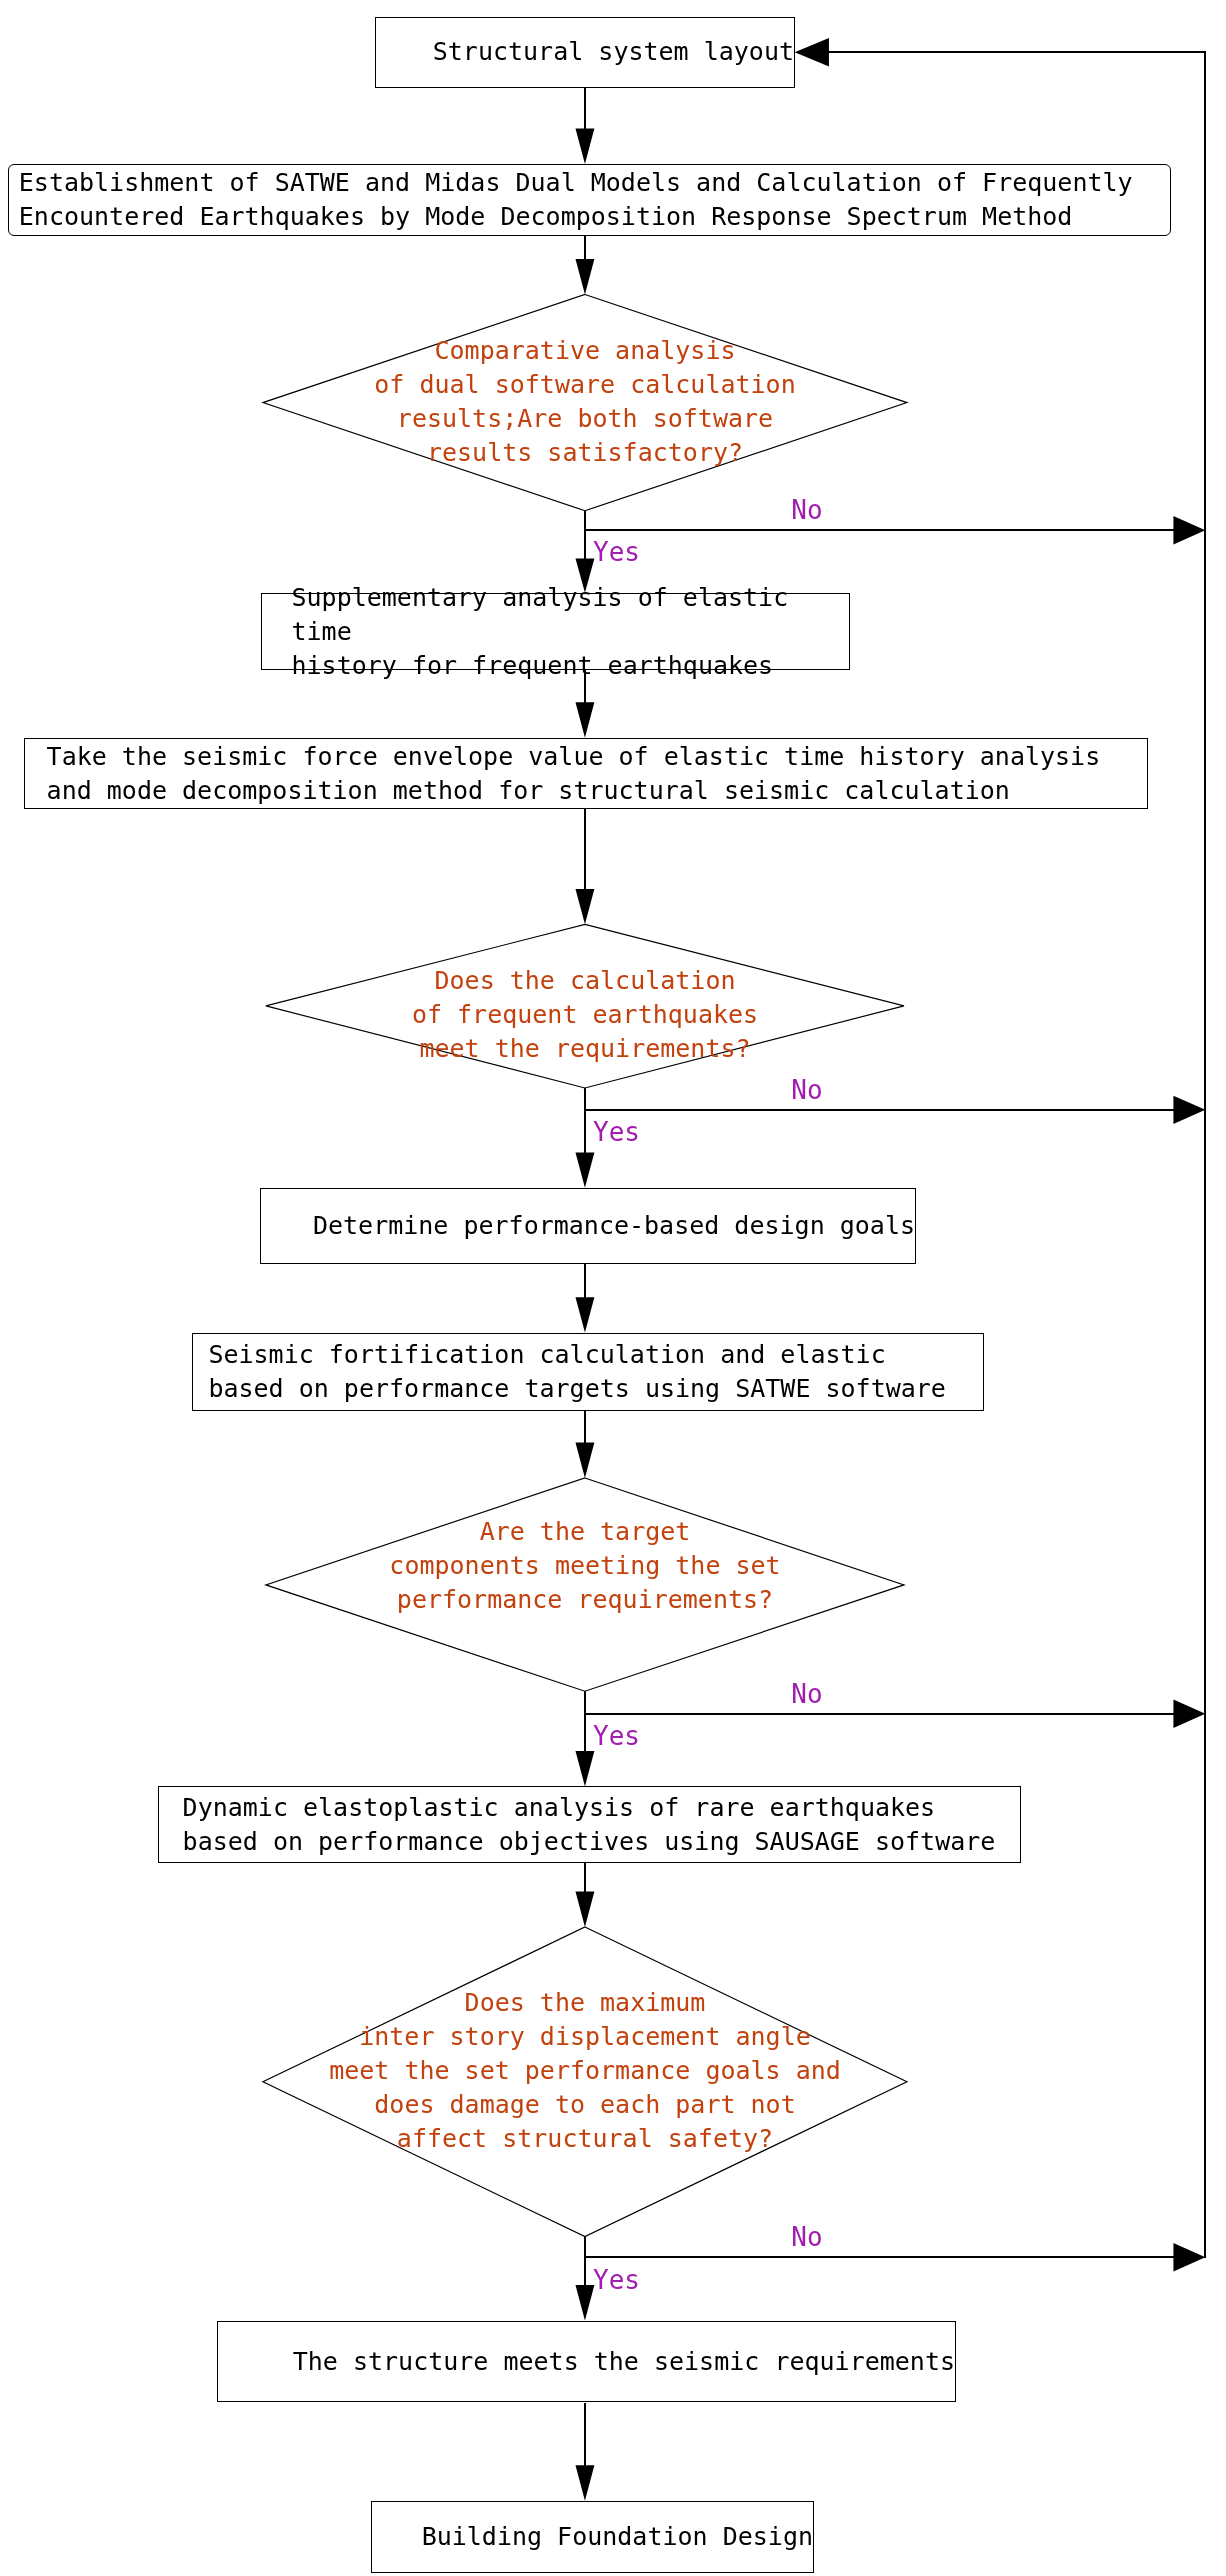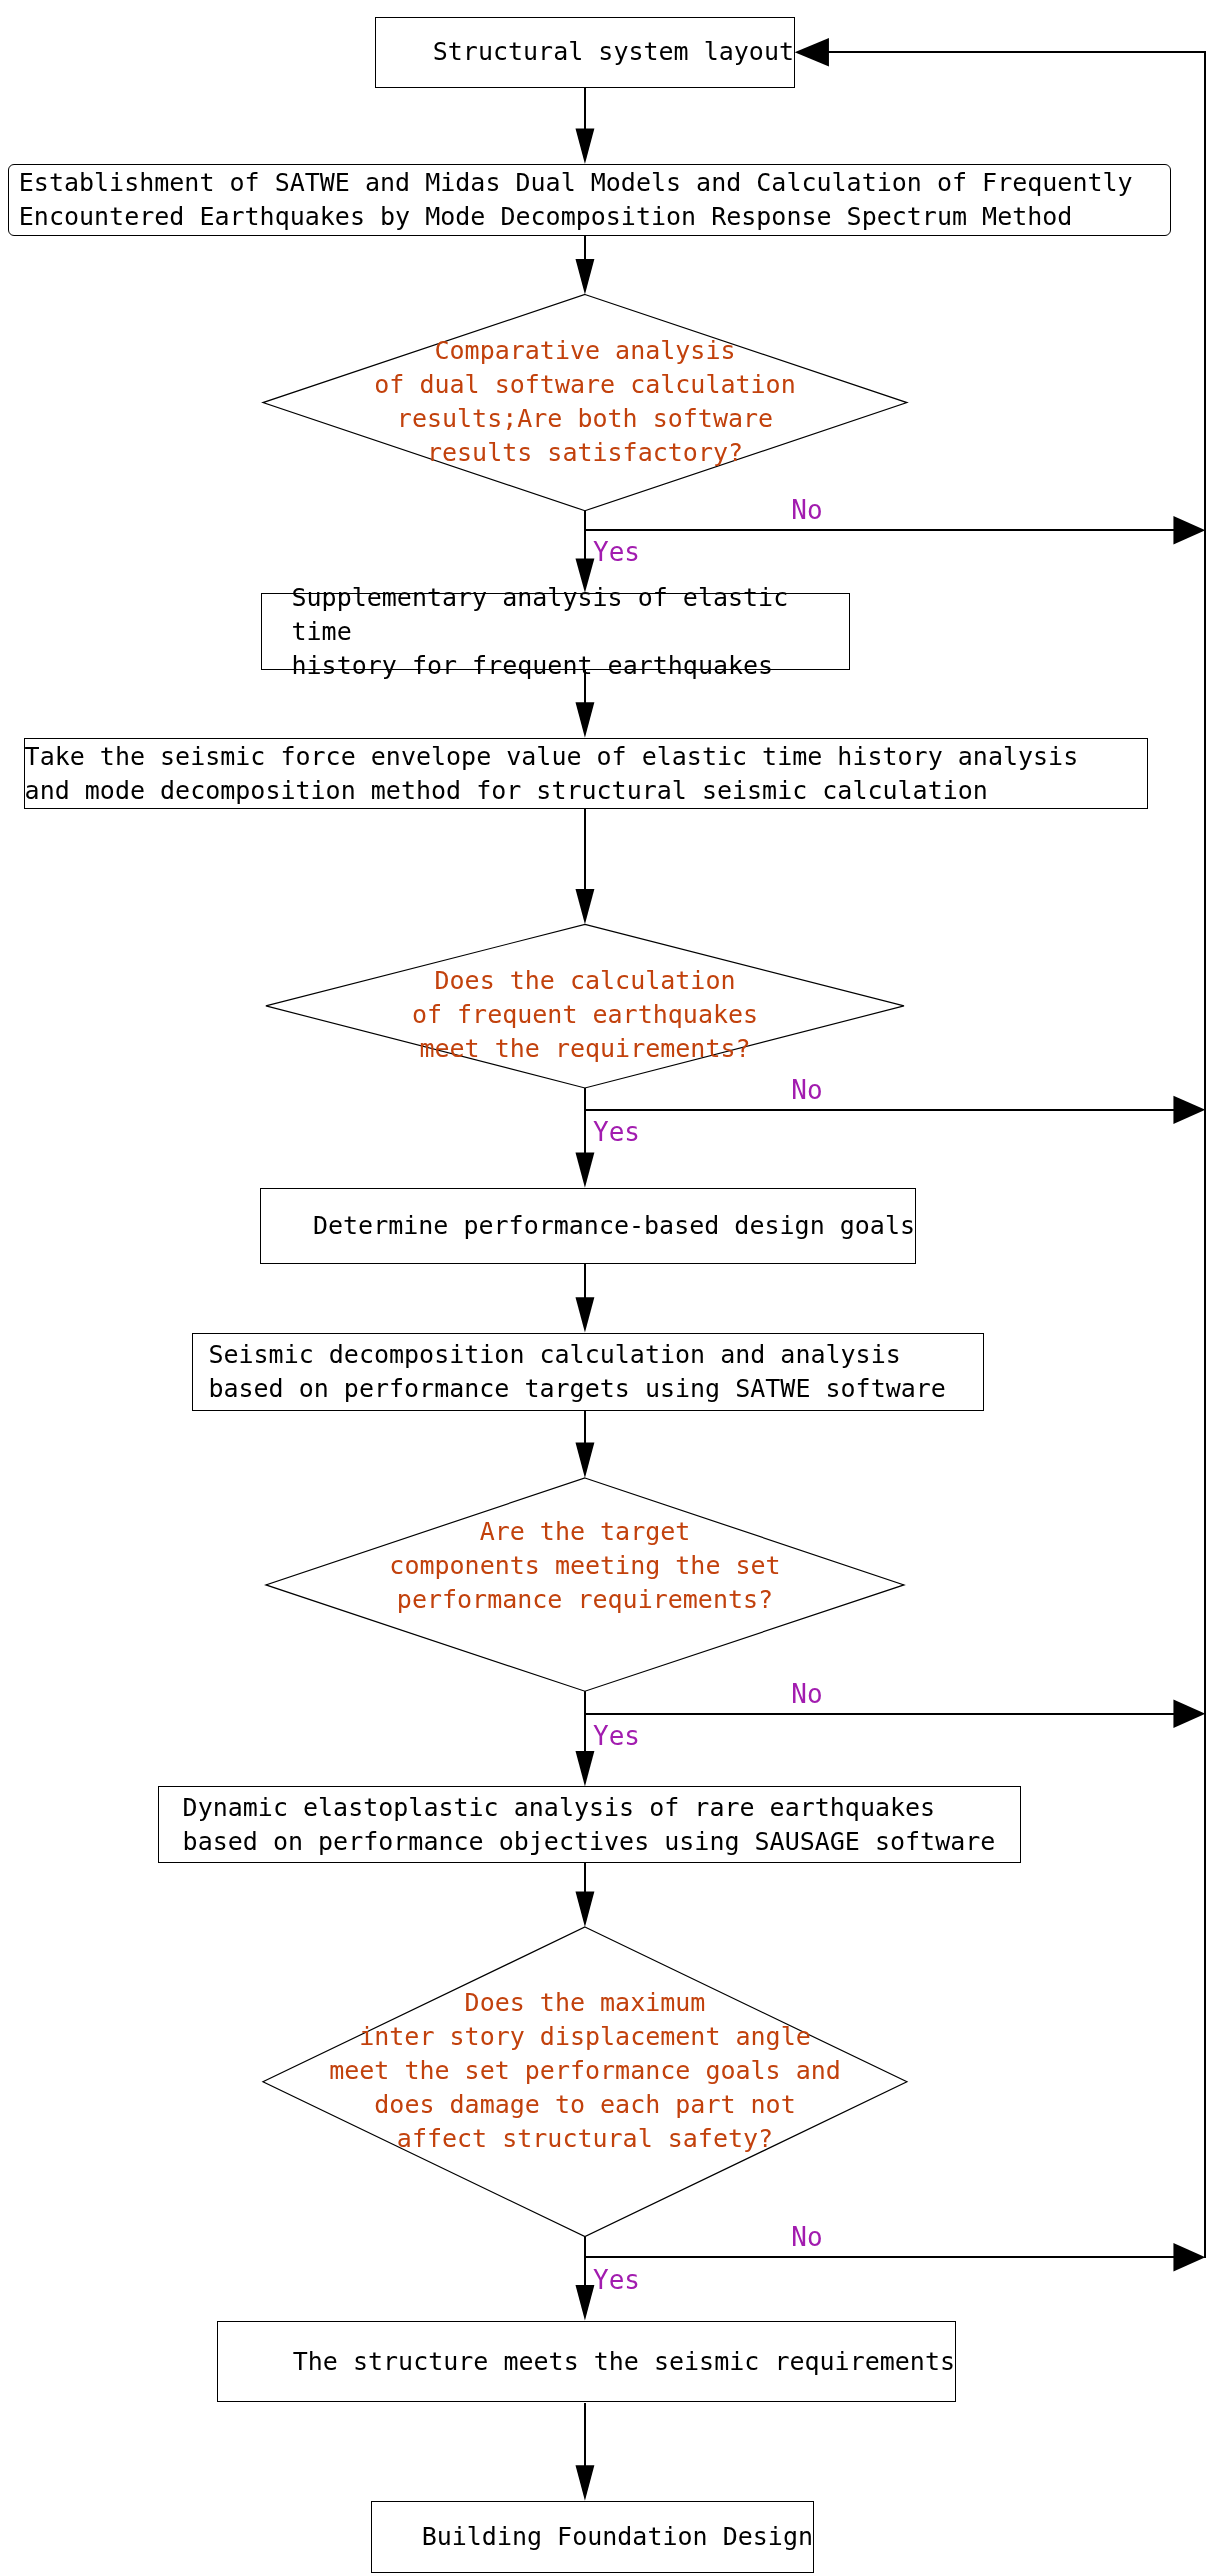--- a/index.html
+++ b/index.html
@@ -139,31 +139,31 @@
   <div class="box left" style="left:8.3px; top:164px; width:1163px; height:72px; padding-left:9.5px; padding-right:4.7px;border-radius:6px;">
     <div class="lbl">Establishment of SATWE and Midas Dual Models and Calculation of Frequently
 Encountered Earthquakes by Mode Decomposition Response Spectrum Method</div>
   </div>
 
   <div class="box left" style="left:261px; top:593px; width:589px; height:77px; padding-left:29.5px;">
     <div class="lbl">Supplementary analysis of elastic time
 history for frequent earthquakes</div>
   </div>
 
-  <div class="box left" style="left:23.6px; top:738px; width:1124px; height:71px; padding-left:0;">
+  <div class="box left" style="left:23.6px; top:738px; width:1124px; height:71px; padding-left:22px;">
     <div class="lbl">Take the seismic force envelope value of elastic time history analysis
 and mode decomposition method for structural seismic calculation</div>
   </div>
 
   <div class="box center" style="left:260px; top:1188px; width:656px; height:76px;">
     <div class="lbl">Determine performance-based design goals</div>
   </div>
 
   <div class="box left" style="left:192px; top:1333px; width:792px; height:78px; padding-left:15.4px;">
-    <div class="lbl">Seismic decomposition calculation and analysis
+    <div class="lbl">Seismic fortification calculation and elastic
 based on performance targets using SATWE software</div>
   </div>
 
   <div class="box left" style="left:158px; top:1786px; width:863px; height:77px; padding-left:23.6px;">
     <div class="lbl">Dynamic elastoplastic analysis of rare earthquakes
 based on performance objectives using SAUSAGE software</div>
   </div>
 
   <div class="box center" style="left:217px; top:2321px; width:739px; height:81px;">
     <div class="lbl">The structure meets the seismic requirements</div>

